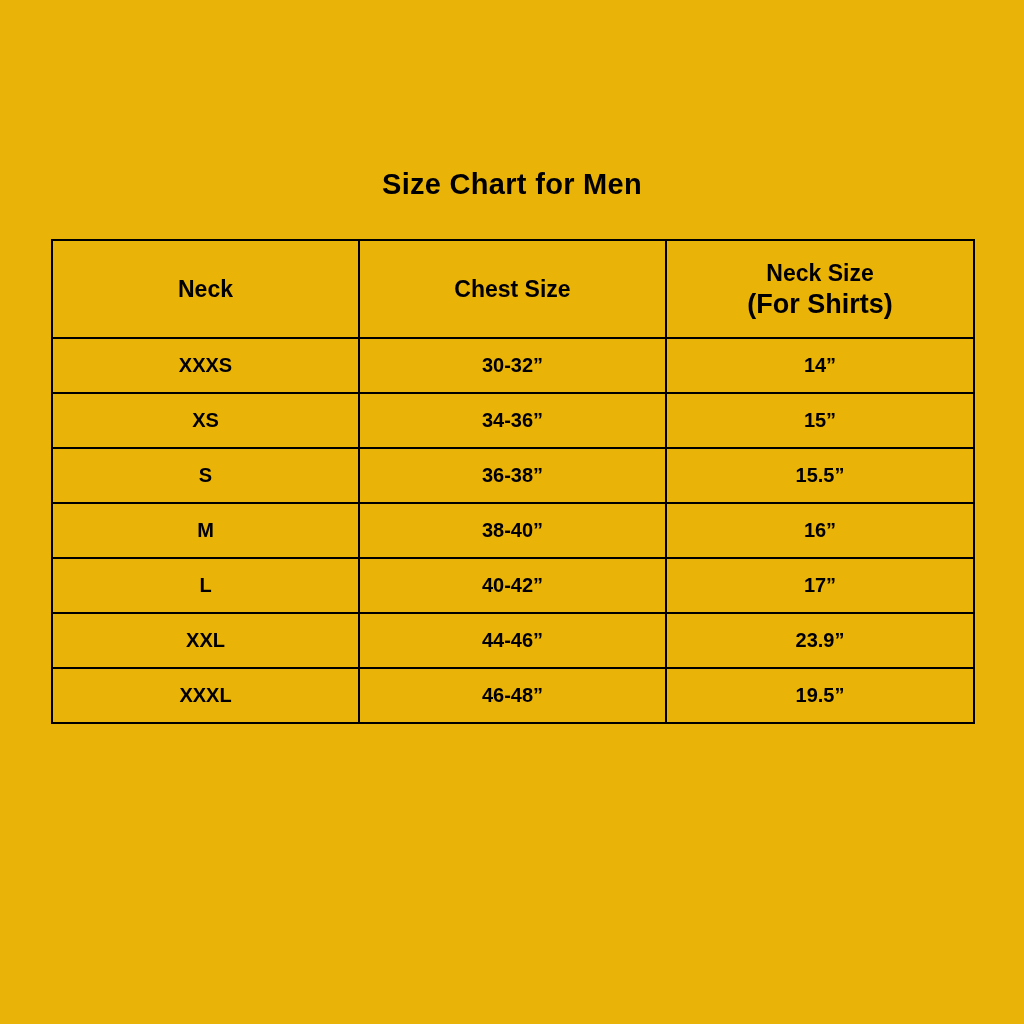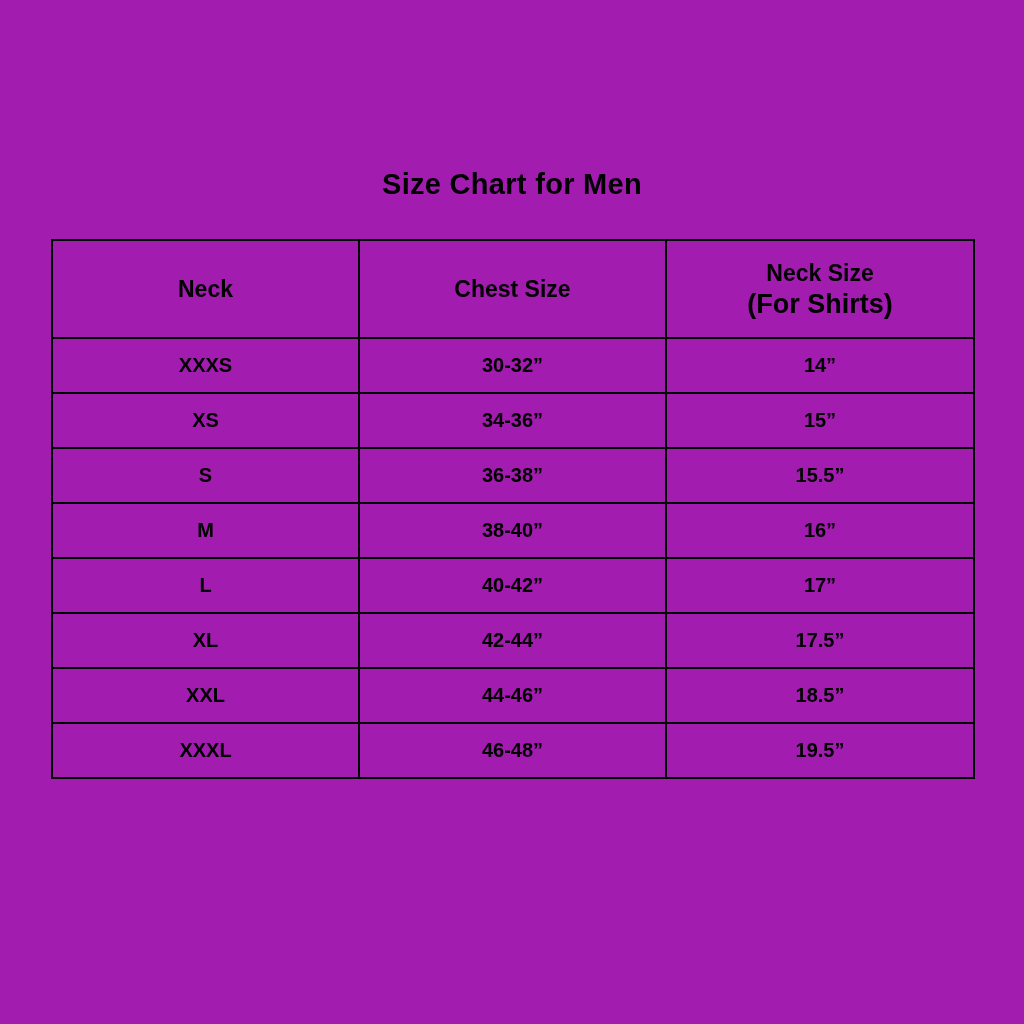--- a/index.html
+++ b/index.html
@@ -15,21 +15,21 @@
     position: relative;
     overflow: hidden;
   }
 
   .page {
     position: absolute;
     left: 0;
     top: 0;
     width: 1024px;
     height: 1024px;
-    background: #a21caf;
+    background: #eab308;
   }
 
   .chart-title {
     position: absolute;
     left: 0;
     top: 168px;
     width: 1024px;
     text-align: center;
     font-size: 29px;
     font-weight: bold;
@@ -125,28 +125,23 @@
         <td>M</td>
         <td>38-40”</td>
         <td>16”</td>
       </tr>
       <tr>
         <td>L</td>
         <td>40-42”</td>
         <td>17”</td>
       </tr>
       <tr>
-        <td>XL</td>
-        <td>42-44”</td>
-        <td>17.5”</td>
-      </tr>
-      <tr>
         <td>XXL</td>
         <td>44-46”</td>
-        <td>18.5”</td>
+        <td>23.9”</td>
       </tr>
       <tr>
         <td>XXXL</td>
         <td>46-48”</td>
         <td>19.5”</td>
       </tr>
     </tbody>
   </table>
 
 </div>

